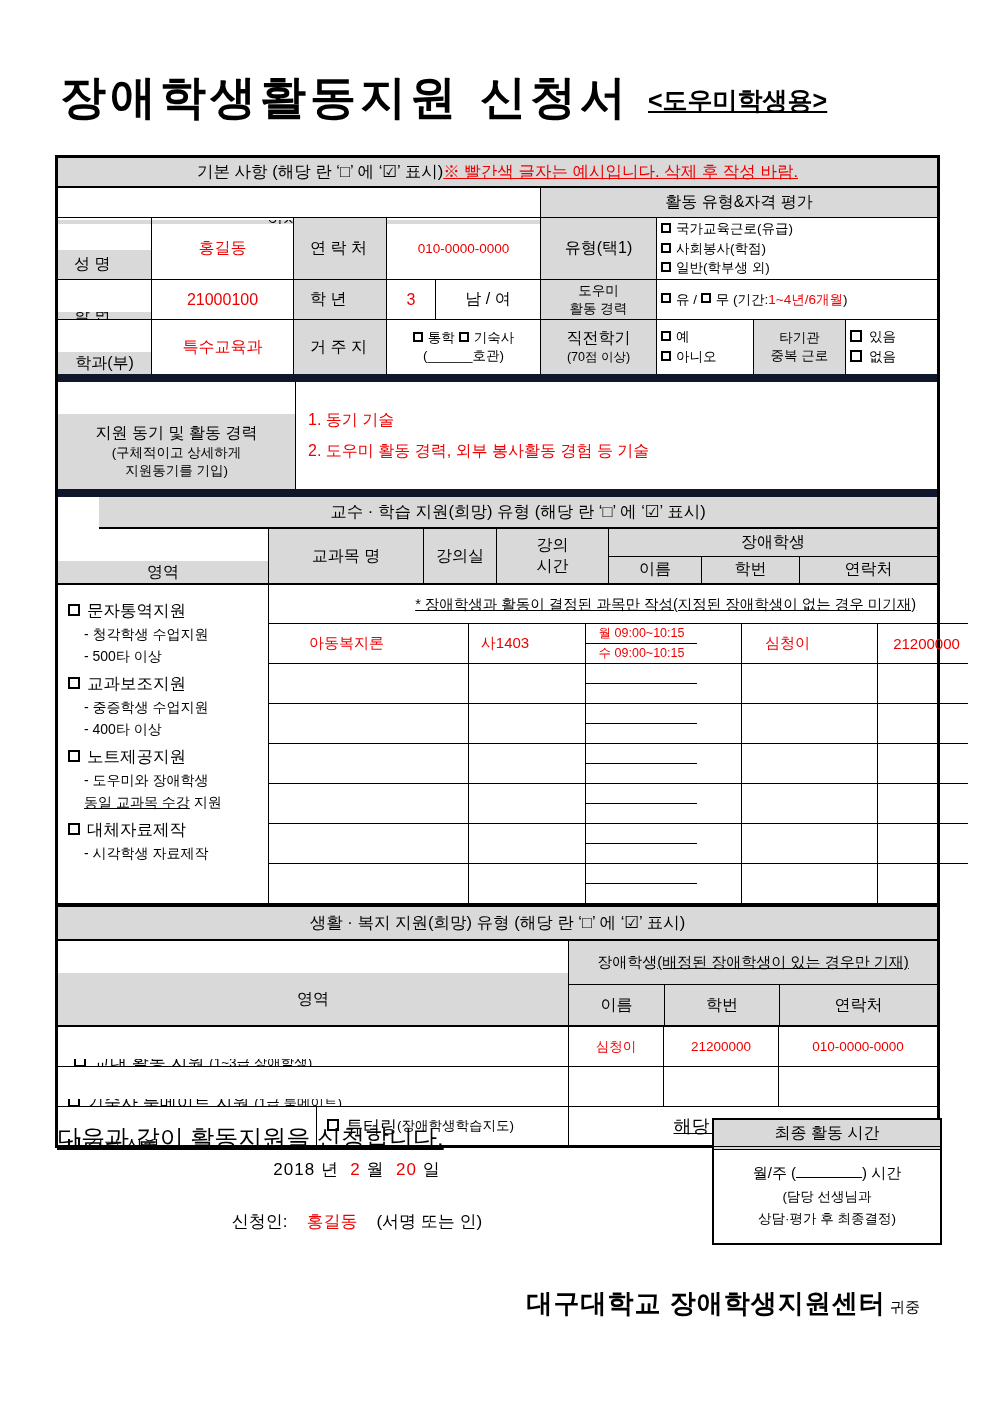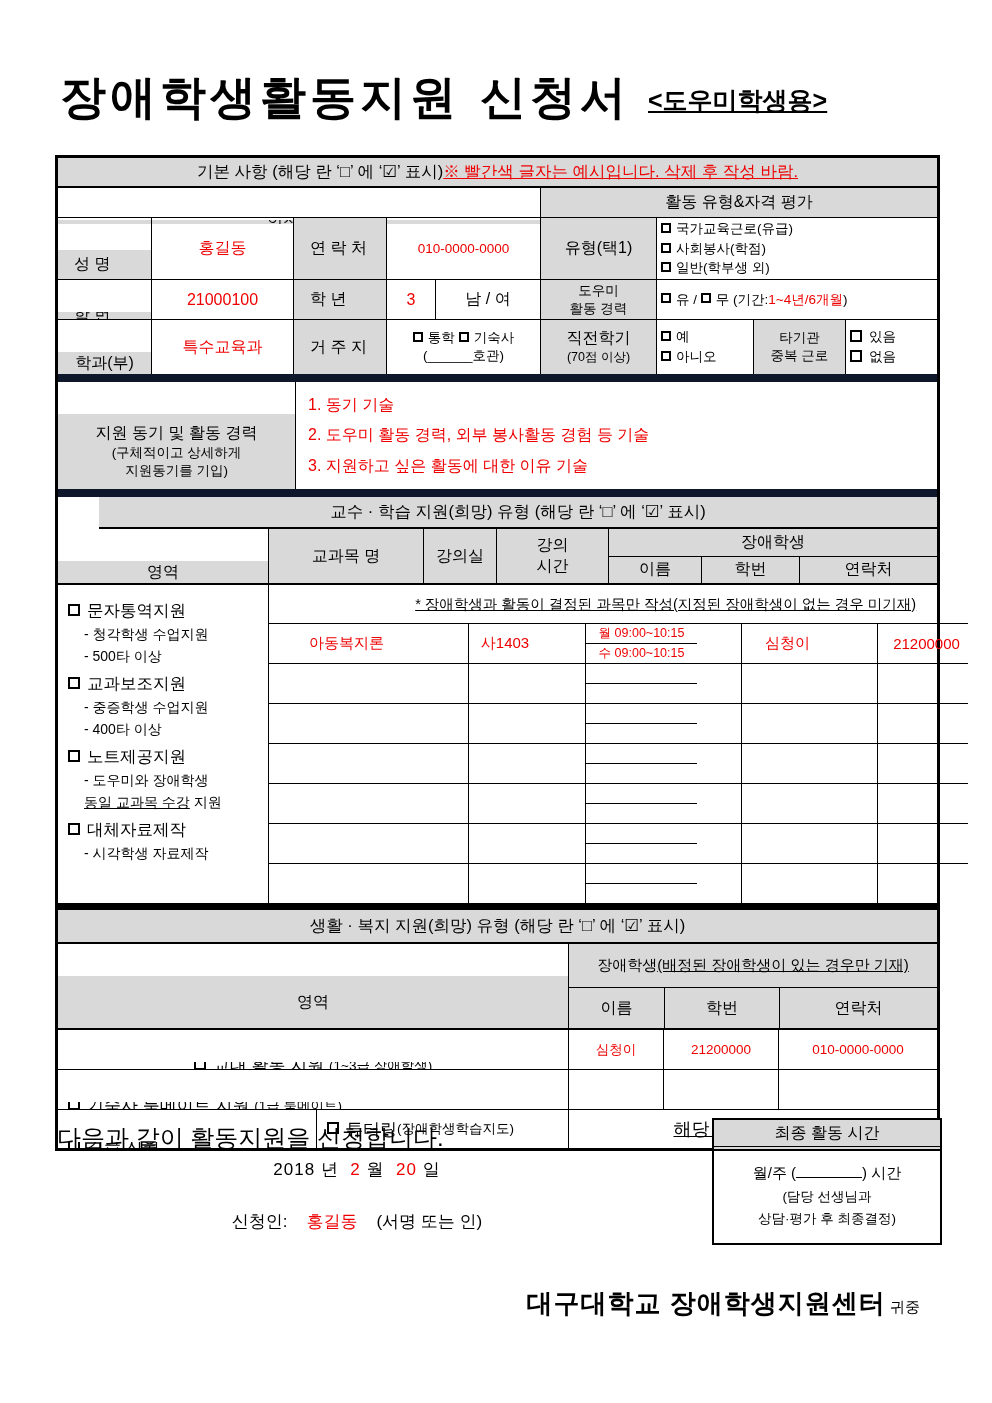--- a/index.html
+++ b/index.html
@@ -44,21 +44,21 @@
   .w237 { flex:0 0 237px; } .w210 { flex:0 0 210px; } .w155 { flex:0 0 155px; }
   .w73 { flex:0 0 73px; } .w112 { flex:0 0 112px; }
   .w510 { flex:0 0 510px; } .w95 { flex:0 0 95px; } .w115c { flex:0 0 115px; }
   .w258 { flex:0 0 258px; } .w252 { flex:0 0 252px; }
 
   .optline { line-height:1.45; text-align:left; width:100%; }
   .small { font-size:13.5px; }
   .tiny { font-size:12.5px; }
 
   
-  .tbody { display:flex; border-bottom:7px solid #000000; }
+  .tbody { display:flex; border-bottom:4px solid #000000; }
   .area-col { flex:0 0 210px; padding:8px 6px 6px 10px; font-size:15.5px; }
   .area-col .cat { margin:7px 0 2px 0; font-size:16.5px; }
   .area-col .sub { margin:4px 0 2px 16px; font-size:14px; }
   .tright { flex:1 1 auto; border-left:1px solid #000; display:flex; flex-direction:column; }
   .trow { display:flex; border-top:1px solid #000; height:40px;gap:44px; }
   .trow:first-child { border-top:none; }
   .tnote { height:38px; display:flex; align-items:center; justify-content:center; font-size:14.5px; }
   .timecell { flex:0 0 112px; display:flex; flex-direction:column; border-left:1px solid #000; padding:0; }
   .timecell .half { flex:1 1 50%; display:flex; align-items:center; justify-content:center; font-size:12.5px; }
   .timecell .half:first-child { border-bottom:1px solid #000; }
@@ -150,21 +150,20 @@
 
     <div class="row h115 thickb">
       <div class="c gray w237 col">
         <div>지원 동기 및 활동 경력</div>
         <div class="small">(구체적이고 상세하게</div>
         <div class="small">지원동기를 기입)</div>
       </div>
       <div class="c fill col left red" style="align-items:flex-start; padding-left:12px; line-height:1.9;">
         <div>1. 동기 기술</div>
         <div>2. 도우미 활동 경력, 외부 봉사활동 경험 등 기술</div>
-        <div>3. 지원하고 싶은 활동에 대한 이유 기술</div>
       </div>
     </div>
 
     <div class="bar h32 gray" style="border-bottom:2px solid #000;margin-left:41px;">교수 · 학습 지원(희망) 유형 (해당 란 ‘□’ 에  ‘☑’ 표시)</div>
 
     <div class="row h56" style="border-bottom:2px solid #000;">
       <div class="c gray w210">영역</div>
       <div class="c gray w155">교과목 명</div>
       <div class="c gray w73">강의실</div>
       <div class="c gray w112 pre center">강의
@@ -293,21 +292,21 @@
         </div>
         <div style="flex:1; display:flex; width:100%;">
           <div style="flex:0 0 95px; display:flex; align-items:center; justify-content:center;">이름</div>
           <div style="flex:0 0 115px; border-left:1px solid #000; display:flex; align-items:center; justify-content:center;">학번</div>
           <div style="flex:1; border-left:1px solid #000; display:flex; align-items:center; justify-content:center;">연락처</div>
         </div>
       </div>
     </div>
 
     <div class="row h40">
-      <div class="c w510 left" style="padding-left:4px; font-size:17px;justify-content:center;">
+      <div class="c w510 left" style="padding-left:16px; font-size:17px;">
         <span class="cb"></span><span>교내 활동 지원</span>&nbsp;<span class="small">(1~3급 장애학생)</span>
       </div>
       <div class="c w95 red small">심청이</div>
       <div class="c w115c red small">21200000</div>
       <div class="c fill red small">010-0000-0000</div>
     </div>
 
     <div class="row h40">
       <div class="c w510 left" style="padding-left:10px; font-size:17px;">
         <span class="cb"></span><span>기숙사 룸메이트 지원</span>&nbsp;<span class="small">(1급 룸메이트)</span>

